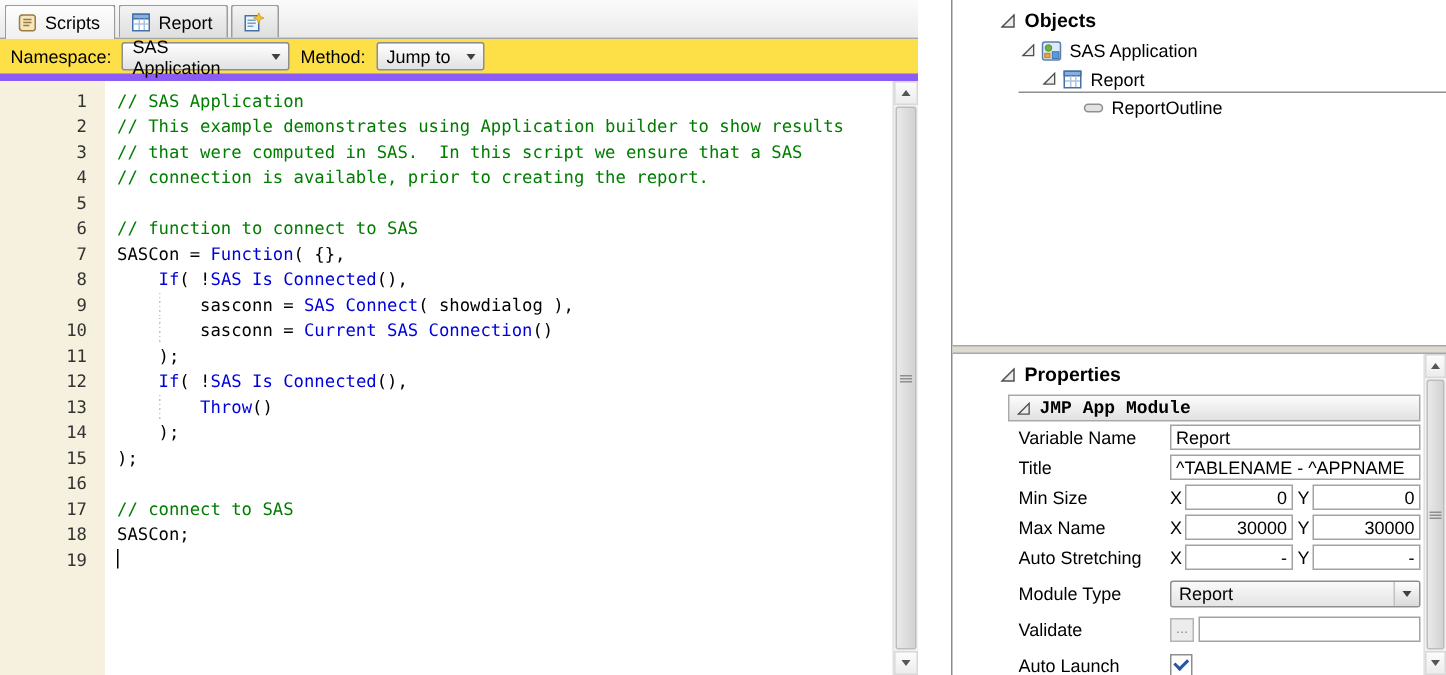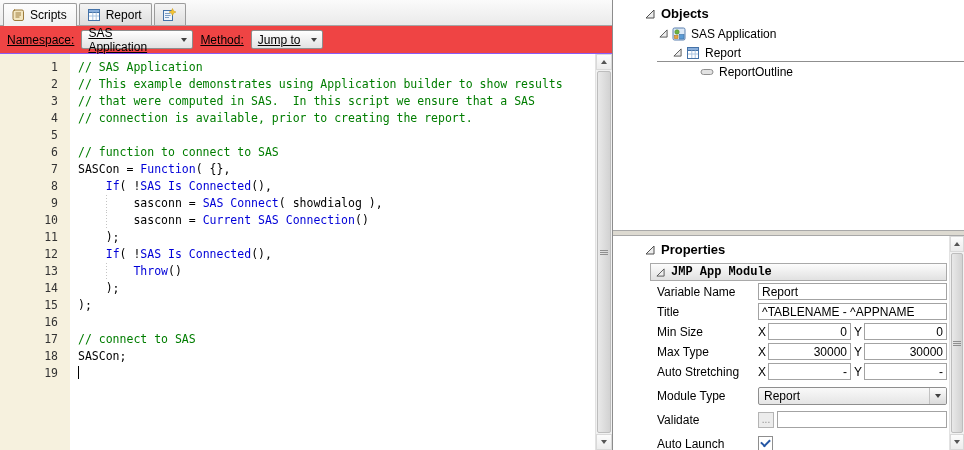--- a/index.html
+++ b/index.html
@@ -1,26 +1,26 @@
 <!DOCTYPE html>
 <html><head>
 <meta charset="utf-8">
 <style>
   html,body{margin:0;padding:0;background:#fff;}
   body{width:964px;height:450px;overflow:hidden;font-family:"Liberation Sans",sans-serif;font-size:12px;color:#000;}
-  .app{width:964px;height:450px;display:flex;}
+  .app{width:964px;height:450px;display:flex;gap:22px;}
 
   
   .left-pane{flex:0 0 612px;width:612px;display:flex;flex-direction:column;box-sizing:border-box;}
   .tabbar{height:26px;background:linear-gradient(#fbfbfb,#eaeaea);display:flex;align-items:flex-end;padding:3px 0 0 3px;border-bottom:1px solid #a5a5a5;box-sizing:border-box;}
   .tab{display:flex;align-items:center;gap:5px;height:22px;padding:2px 9px 2px 7px;margin-right:2px;border:1px solid #9b9b9b;border-bottom:none;border-radius:2px 2px 0 0;background:linear-gradient(#f4f4f4,#dedede);box-sizing:border-box;cursor:default;}
   .tab.active{background:linear-gradient(#fdfdfd,#f0f0f0);height:23px;margin-bottom:-1px;position:relative;z-index:2;}
   .ticon svg{display:block;}
   .tlabel{white-space:nowrap;}
-  .toolbar{height:28px;background:#ef4444;border-bottom:1px solid #8b5cf6;display:flex;align-items:center;gap:7px;padding-left:7px;box-sizing:border-box;text-decoration:underline;}
+  .toolbar{height:28px;background:#fde047;border-bottom:5px solid #8b5cf6;display:flex;align-items:center;gap:7px;padding-left:7px;box-sizing:border-box;}
   .tlbl{white-space:nowrap;}
   .combo{display:flex;align-items:center;justify-content:space-between;height:19px;padding:0 5px 0 6px;background:linear-gradient(#ffffff,#e2e2e2);border:1px solid #8e8e8e;border-radius:2px;box-sizing:border-box;cursor:default;}
   .combo-ns{width:112px;}
   .combo-m{width:72px;}
   .chev{width:0;height:0;border-left:3.5px solid transparent;border-right:3.5px solid transparent;border-top:4px solid #404040;margin-left:8px;}
 
   .editor{flex:1;display:flex;background:#fff;min-height:0;}
   .gutter{width:70px;background:#f6f1de;font-family:"DejaVu Sans Mono",monospace;font-size:11.5px;line-height:17px;color:#333;text-align:right;padding:5px 12px 0 0;box-sizing:border-box;}
   .gline{height:17px;}
   .code{flex:1;font-family:"DejaVu Sans Mono",monospace;font-size:11.5px;line-height:17px;padding:5px 0 0 8px;overflow:hidden;}
@@ -279,21 +279,21 @@
             <div class="prop-row">
               <span class="plabel">Min Size</span>
               <div class="pfield">
                 <span class="xy-lbl">X</span>
                 <input class="tinput num" value="0" style="">
                 <span class="xy-lbl y">Y</span>
                 <input class="tinput num" value="0" style="">
               </div>
             </div>
             <div class="prop-row">
-              <span class="plabel">Max Type</span>
+              <span class="plabel">Max Name</span>
               <div class="pfield">
                 <span class="xy-lbl">X</span>
                 <input class="tinput num" value="30000" style="">
                 <span class="xy-lbl y">Y</span>
                 <input class="tinput num" value="30000" style="">
               </div>
             </div>
             <div class="prop-row">
               <span class="plabel">Auto Stretching</span>
               <div class="pfield">

